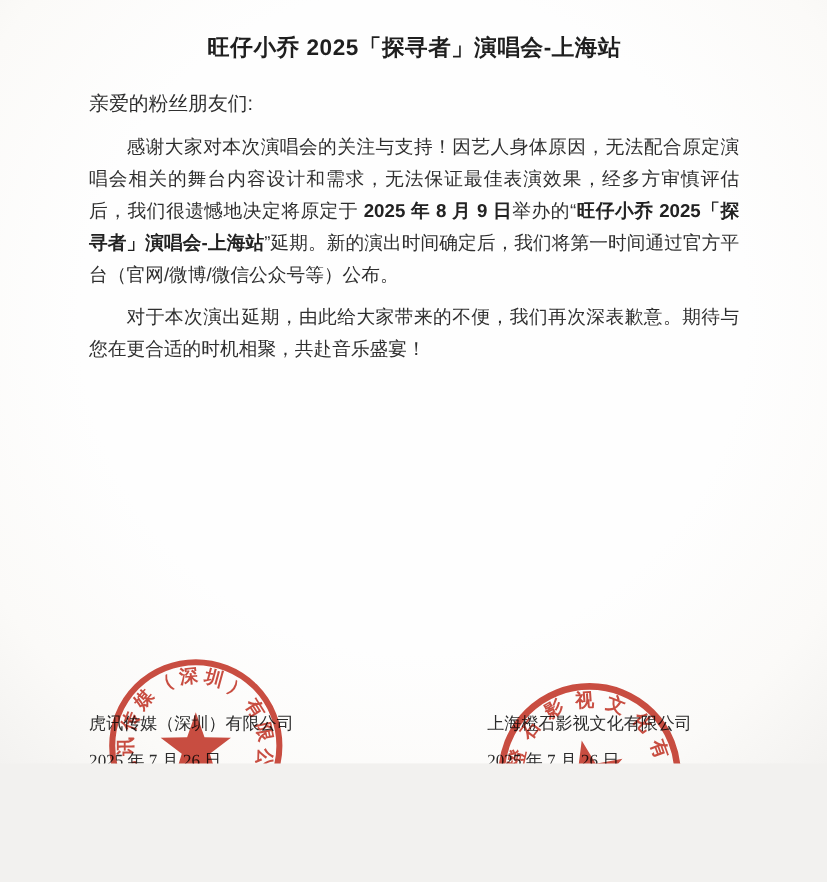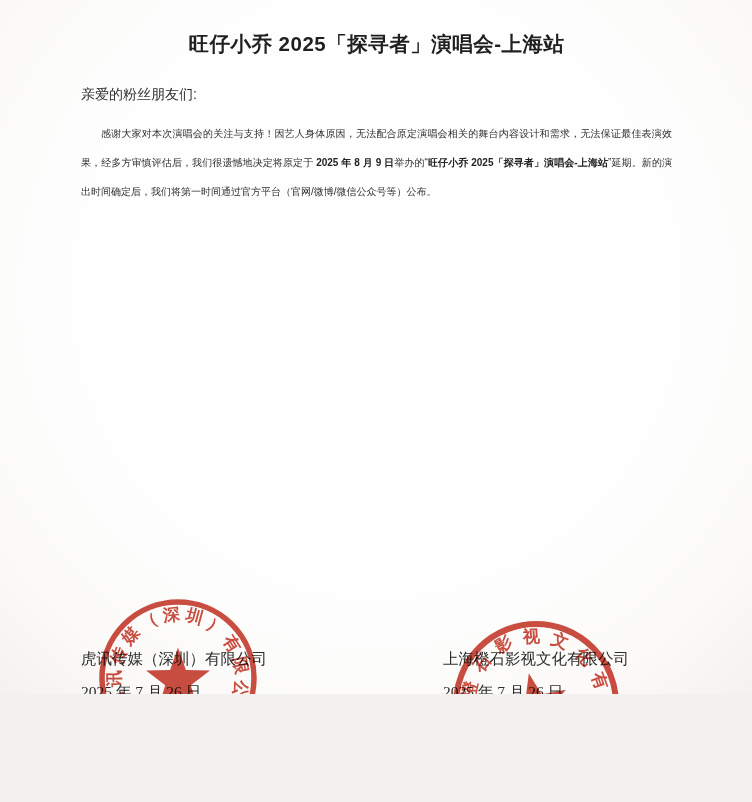--- a/index.html
+++ b/index.html
@@ -21,26 +21,26 @@
   .title{
     font-size:20.5px;
     font-weight:700;
     text-align:center;
     line-height:33px;
     color:#1f1f1f;
     letter-spacing:.5px;
   }
   .greeting{
     margin-top:20px;
-    font-size:14px;
+    font-size:18px;
     line-height:29px;
   }
   p.para{
     margin:10px 0 0 0;
-    font-size:10px;
+    font-size:17px;
     line-height:29px;
     text-align:justify;
     color:#2f2f2f;
   }
   p.para.indent{ text-indent:2em; }
   .b{ font-weight:700; color:#222; }
   .u{ text-decoration:underline; text-underline-offset:4px; }
   .sig{
     position:absolute;
     font-size:15.5px;
@@ -75,20 +75,21 @@
       <div>旺仔小乔 2025「探寻者」演唱会-上海站</div>
     </div>
 
     <div class="greeting">亲爱的粉丝朋友们:</div>
 
     <p class="para indent"><span>感谢大家对本次演唱会的关注与支持！因艺人身体原因，无法配合原定演唱会相关的舞台内容设计和需求，无法保证最佳表演效果，经多方审慎评估后，我们很遗憾地决定将原定于 </span><span class="b">2025 年 8 月 9 日</span><span>举办的“</span><span class="b">旺仔小乔 2025「探寻者」演唱会-上海站</span><span>”延期。新的演出时间确定后，我们将第一时间通过官方平台（官网/微博/微信公众号等）公布。</span></p>
 
 
 
 
+    <p class="para indent">对于本次演出延期，由此给大家带来的不便，我们再次深表歉意。期待与您在更合适的时机相聚，共赴音乐盛宴！</p>
 
   </div>
 
   <div class="sig sig-left">
     <div class="company">虎讯传媒（深圳）有限公司</div>
     <div class="date">2025 年 7 月 26 日</div>
   </div>
 
   <div class="sig sig-right">
     <div class="company">上海橙石影视文化有限公司</div>

